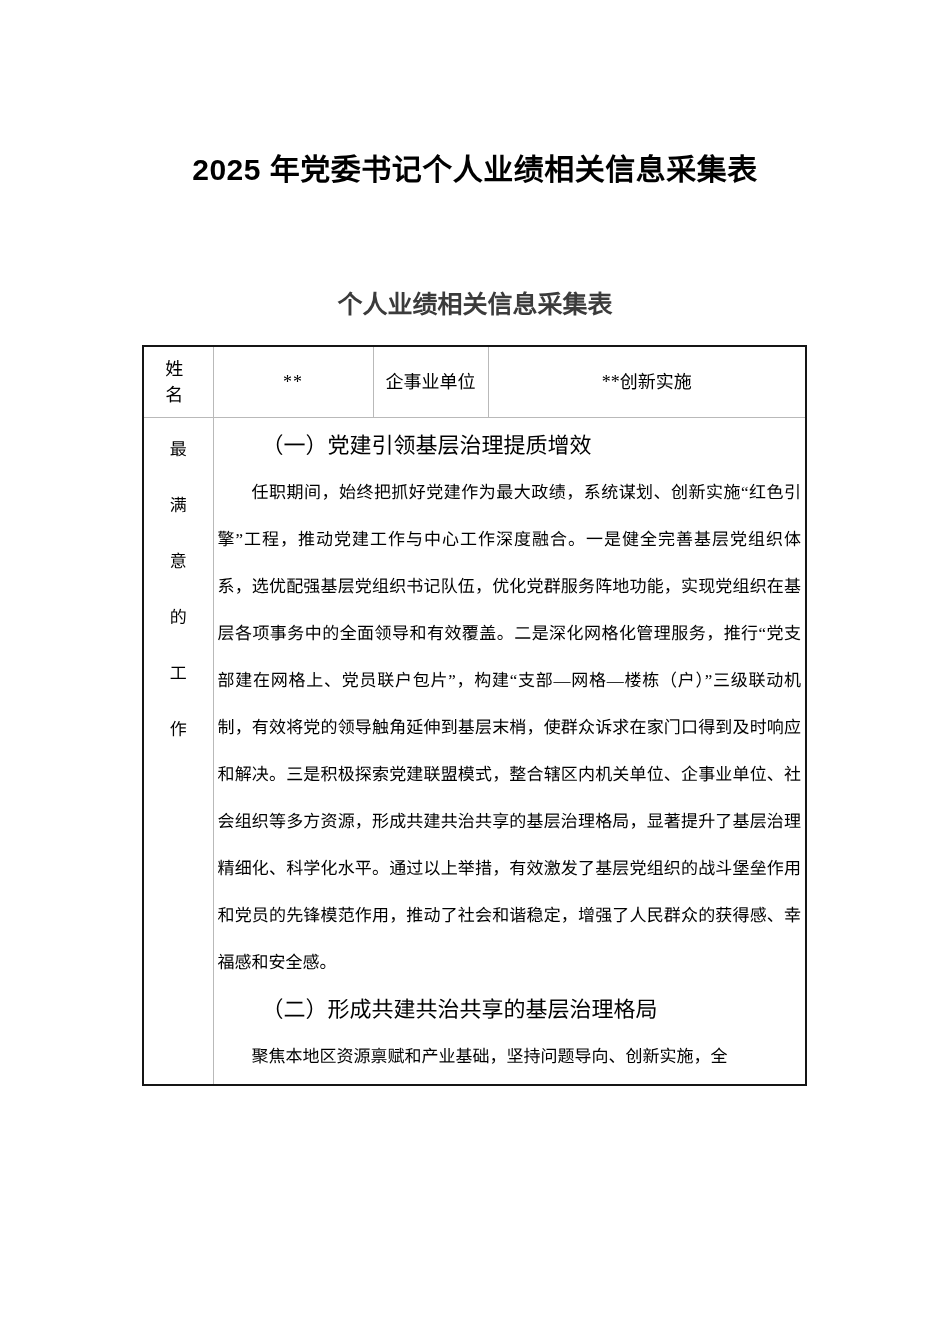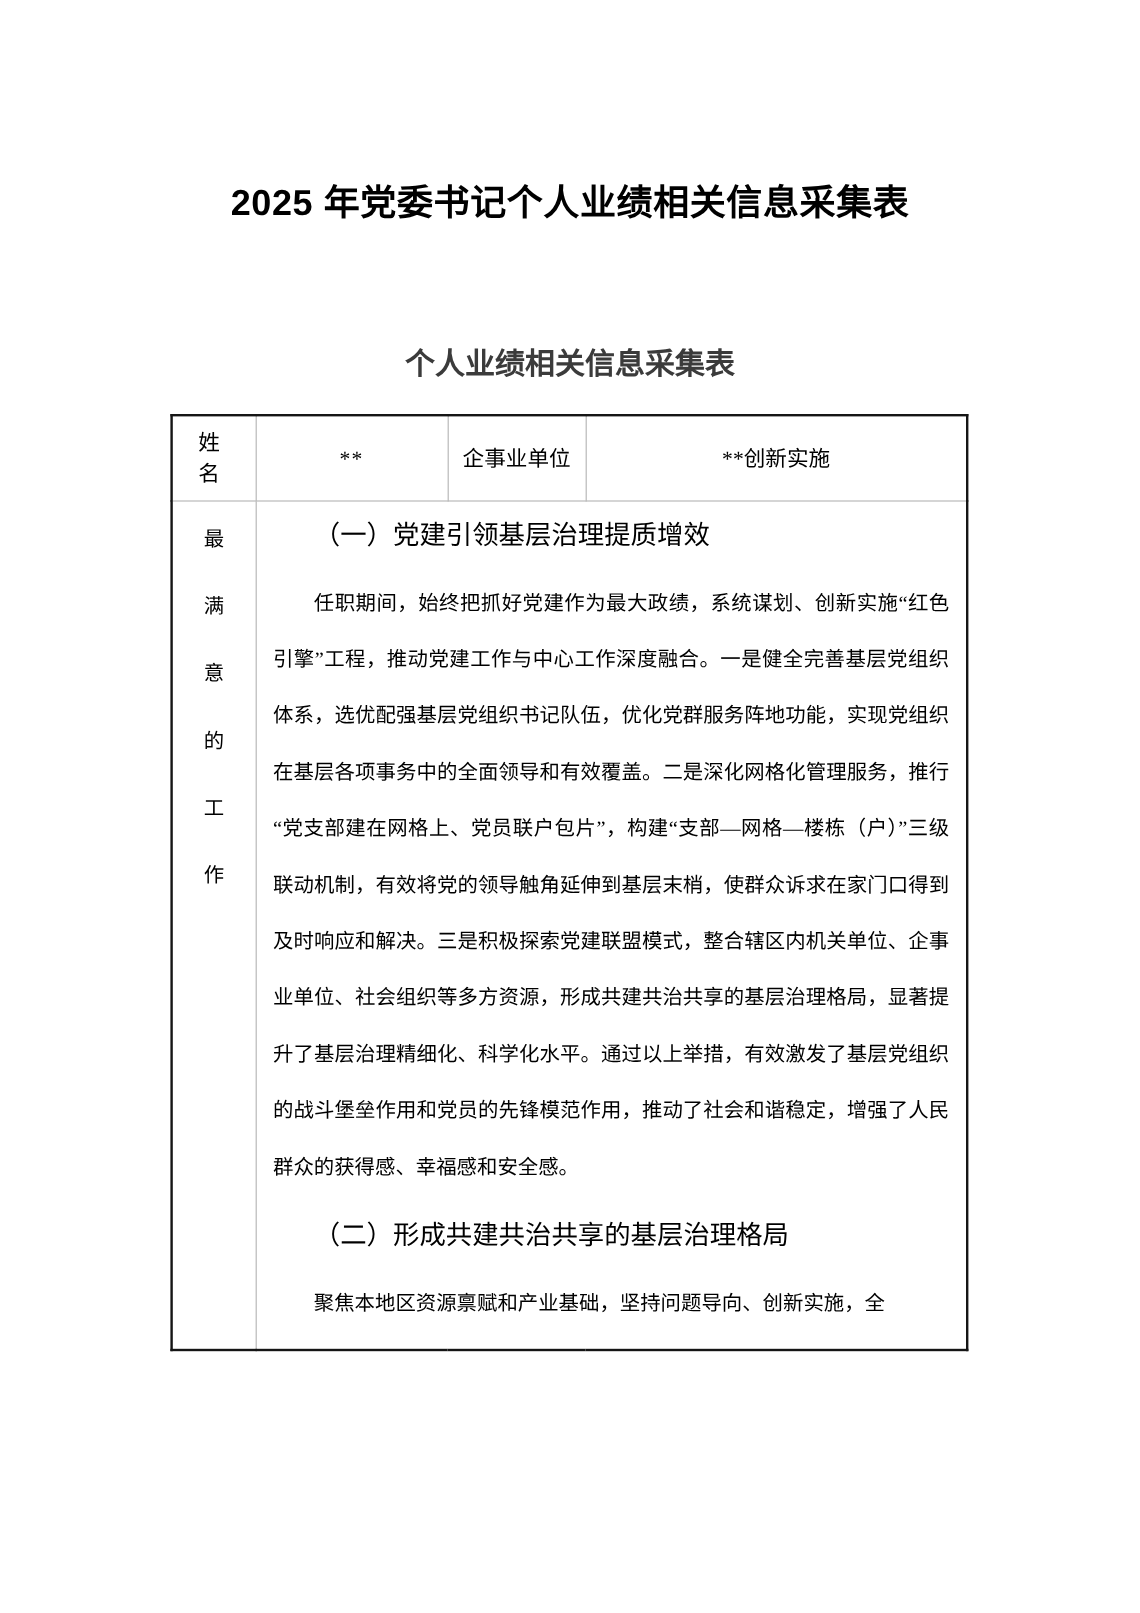--- a/index.html
+++ b/index.html
@@ -115,21 +115,21 @@
   .sec-heading {
     font-size: 22px;
     line-height: 47px;
     text-indent: 2em;
     margin: 0;
     white-space: nowrap;
   }
   .sec-body {
     font-size: 17px;
     line-height: 47px;
-    margin: 10px;
+    margin: 0;
     text-align: justify;
     text-justify: inter-ideograph;
     text-indent: 2em;
     word-break: break-all;
   }
 </style>
 </head>
 <body>
 
 <div class="page">

